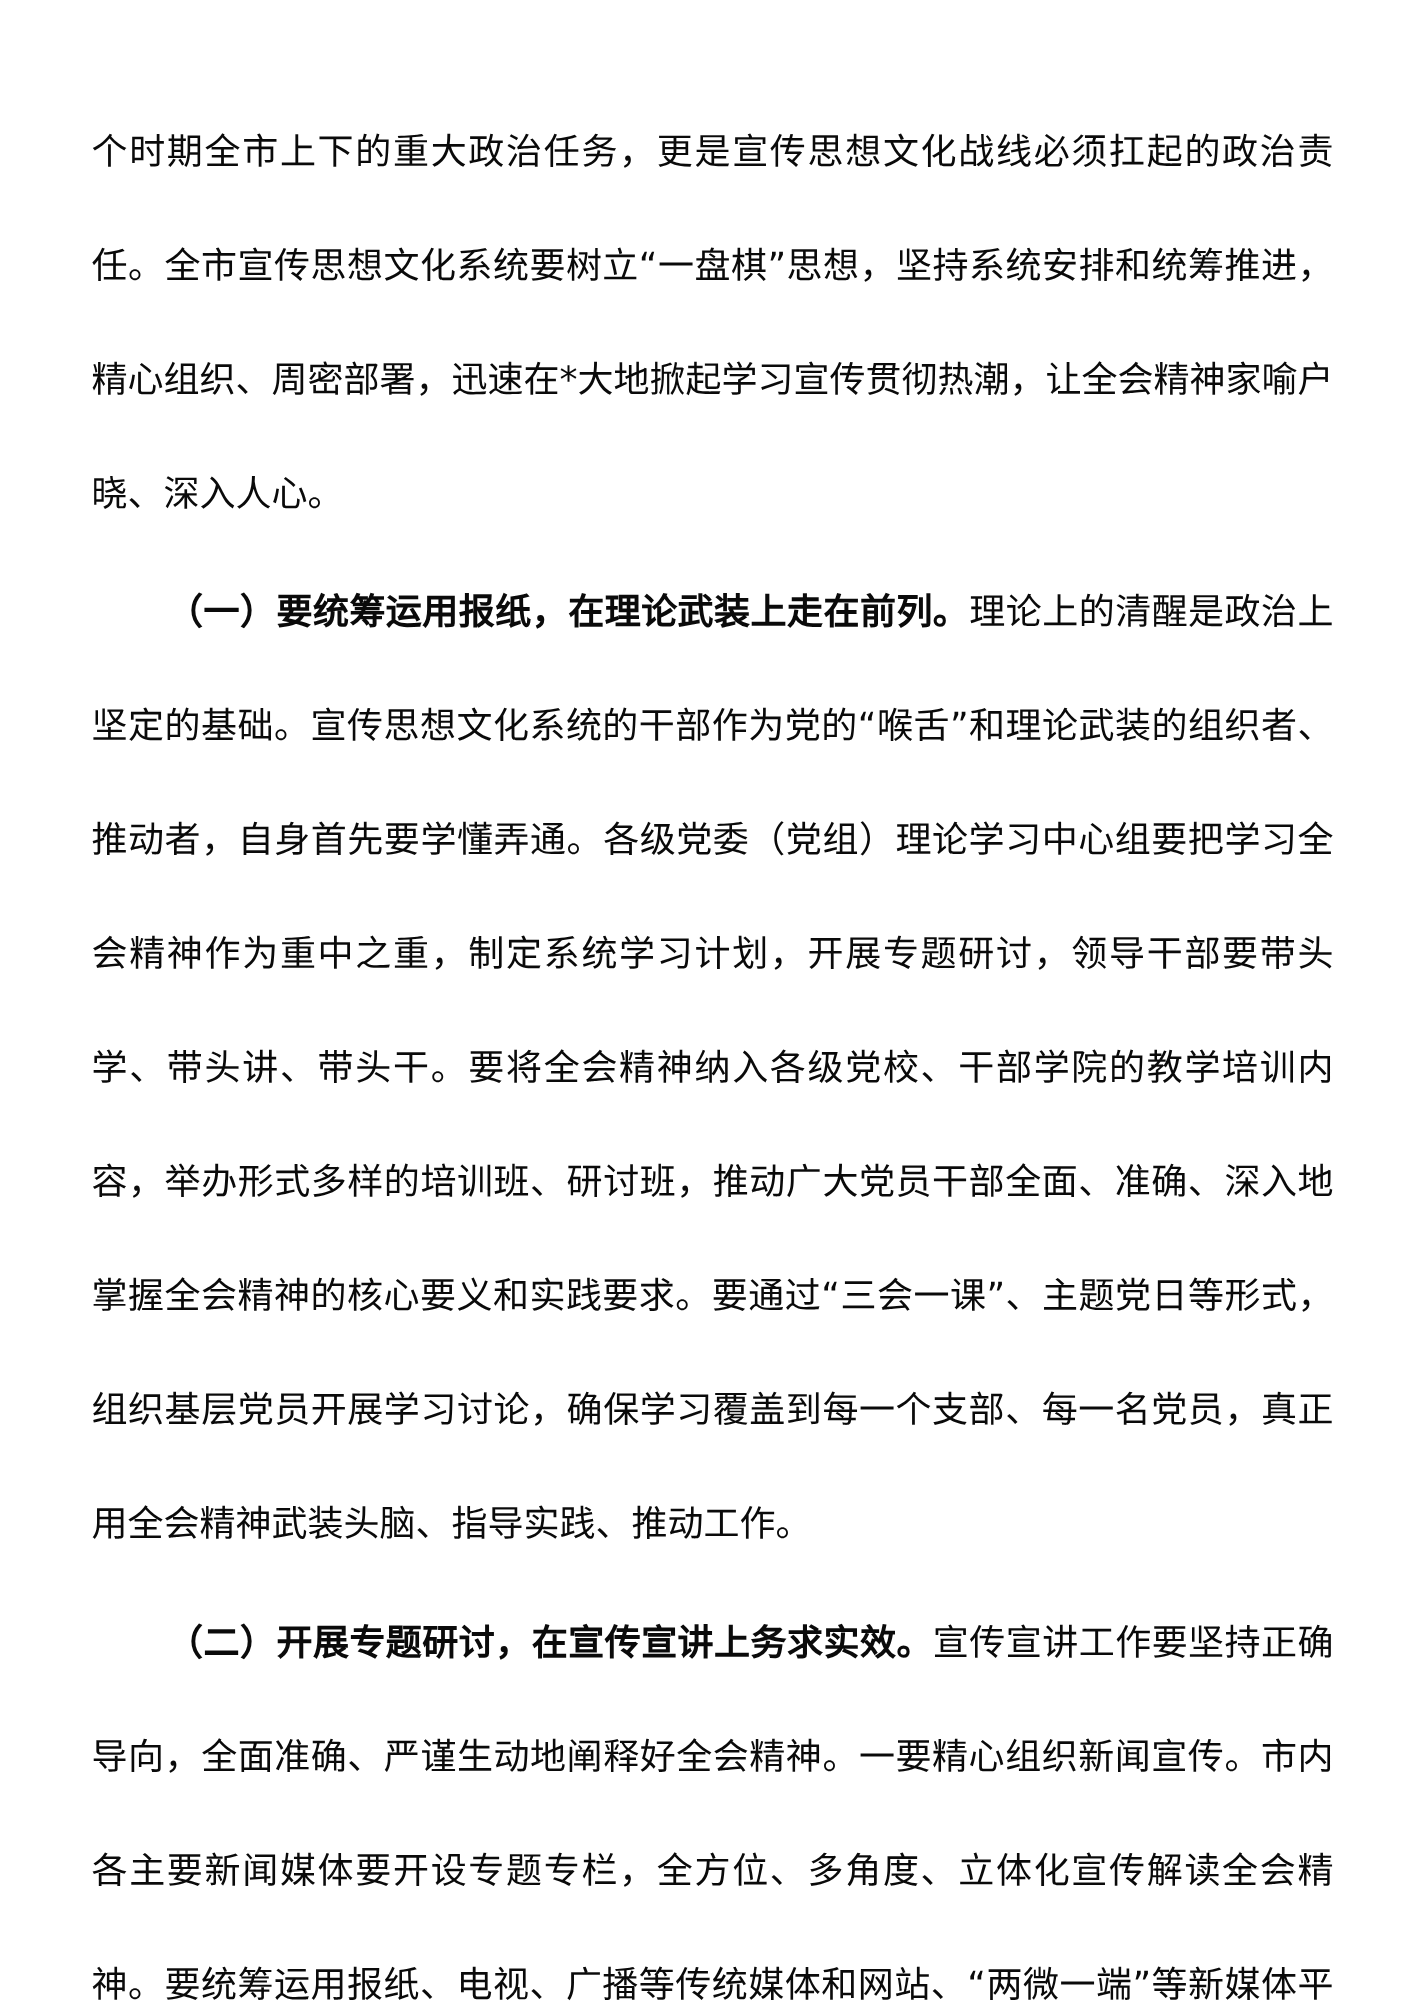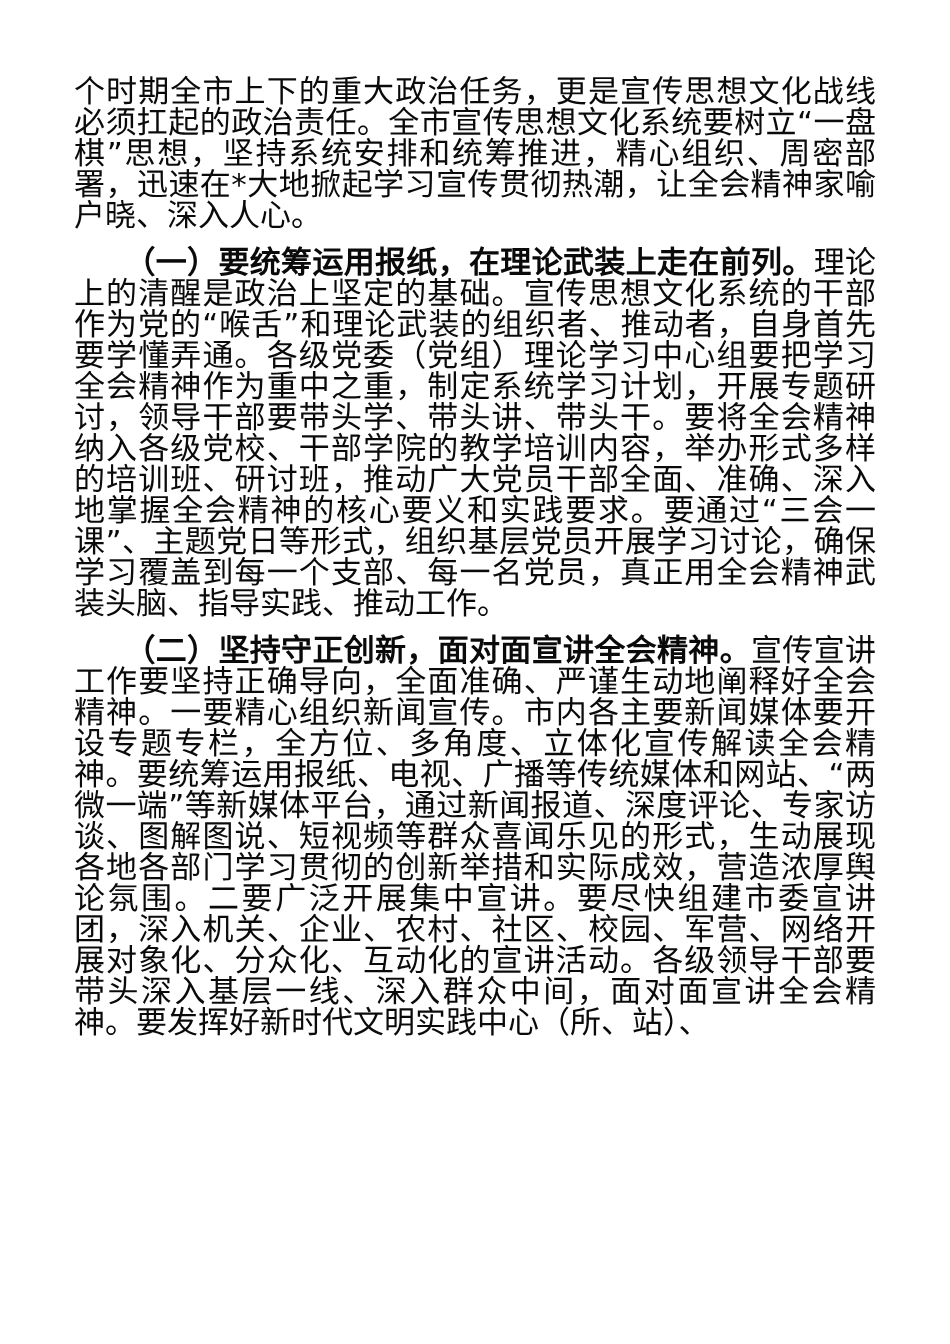--- a/index.html
+++ b/index.html
@@ -20,24 +20,24 @@
     width: 950px;
     height: 1344px;
     background: #ffffff;
     box-sizing: border-box;
     padding: 60px 60px 0 58px;
   }
   .doc-body {
     width: 834px;
   }
   .para {
-    margin: 16px;
+    margin: 3px;
     padding: 0;
-    font-size: 31px;
-    line-height: 31px;
+    font-size: 24px;
+    line-height: 76px;
     letter-spacing: 0;
     text-align: justify;
     text-justify: inter-character;
     color: #0a0a0a;
     font-weight: 400;
     word-break: break-all;
     -webkit-font-smoothing: antialiased;
   }
   .para.indent {
     text-indent: 50.4px;
@@ -67,17 +67,17 @@
 
     <p class="para no-stretch" style="color: rgb(10, 10, 10);">
       <span>个时期全市上下的重大政治任务，更是宣传思想文化战线必须扛起的政治责任。全市宣传思想文化系统要树立“一盘棋”思想，坚持系统安排和统筹推进，精心组织、周密部署，迅速在*大地掀起学习宣传贯彻热潮，让全会精神家喻户晓、深入人心。</span>
     </p>
 
     <p class="para indent no-stretch" style="color: rgb(10, 10, 10);">
       <span class="bold-lead">（一）要统筹运用报纸，在理论武装上走在前列。</span><span>理论上的清醒是政治上坚定的基础。宣传思想文化系统的干部作为党的“喉舌”和理论武装的组织者、推动者，自身首先要学懂弄通。各级党委（党组）理论学习中心组要把学习全会精神作为重中之重，制定系统学习计划，开展专题研讨，领导干部要带头学、带头讲、带头干。要将全会精神纳入各级党校、干部学院的教学培训内容，举办形式多样的培训班、研讨班，推动广大党员干部全面、准确、深入地掌握全会精神的核心要义和实践要求。要通过“三会一课”、主题党日等形式，组织基层党员开展学习讨论，确保学习覆盖到每一个支部、每一名党员，真正用全会精神武装头脑、指导实践、推动工作。</span>
     </p>
 
     <p class="para indent no-stretch" style="color: rgb(10, 10, 10);">
-      <span class="bold-lead">（二）坚持守正创新，面对面宣讲全会精神。</span><span>宣传宣讲工作要坚持正确导向，全面准确、严谨生动地阐释好全会精神。一要精心组织新闻宣传。市内各主要新闻媒体要开设专题专栏，全方位、多角度、立体化宣传解读全会精神。要统筹运用报纸、电视、广播等传统媒体和网站、“两微一端”等新媒体平台，通过新闻报道、深度评论、专家访谈、图解图说、短视频等群众喜闻乐见的形式，生动展现各地各部门学习贯彻的创新举措和实际成效，营造浓厚舆论氛围。二要广泛开展集中宣讲。要尽快组建市委宣讲团，深入机关、企业、农村、社区、校园、军营、网络开展对象化、分众化、互动化的宣讲活动。各级领导干部要带头深入基层一线、深入群众中间，面对面宣讲全会精神。要发挥好新时代文明实践中心（所、站）、</span>
+      <span class="bold-lead">（二）开展专题研讨，在宣传宣讲上务求实效。</span><span>宣传宣讲工作要坚持正确导向，全面准确、严谨生动地阐释好全会精神。一要精心组织新闻宣传。市内各主要新闻媒体要开设专题专栏，全方位、多角度、立体化宣传解读全会精神。要统筹运用报纸、电视、广播等传统媒体和网站、“两微一端”等新媒体平台，通过新闻报道、深度评论、专家访谈、图解图说、短视频等群众喜闻乐见的形式，生动展现各地各部门学习贯彻的创新举措和实际成效，营造浓厚舆论氛围。二要广泛开展集中宣讲。要尽快组建市委宣讲团，深入机关、企业、农村、社区、校园、军营、网络开展对象化、分众化、互动化的宣讲活动。各级领导干部要带头深入基层一线、深入群众中间，面对面宣讲全会精神。要发挥好新时代文明实践中心（所、站）、</span>
     </p>
 
   </div>
 </div>
 
 </body></html>

